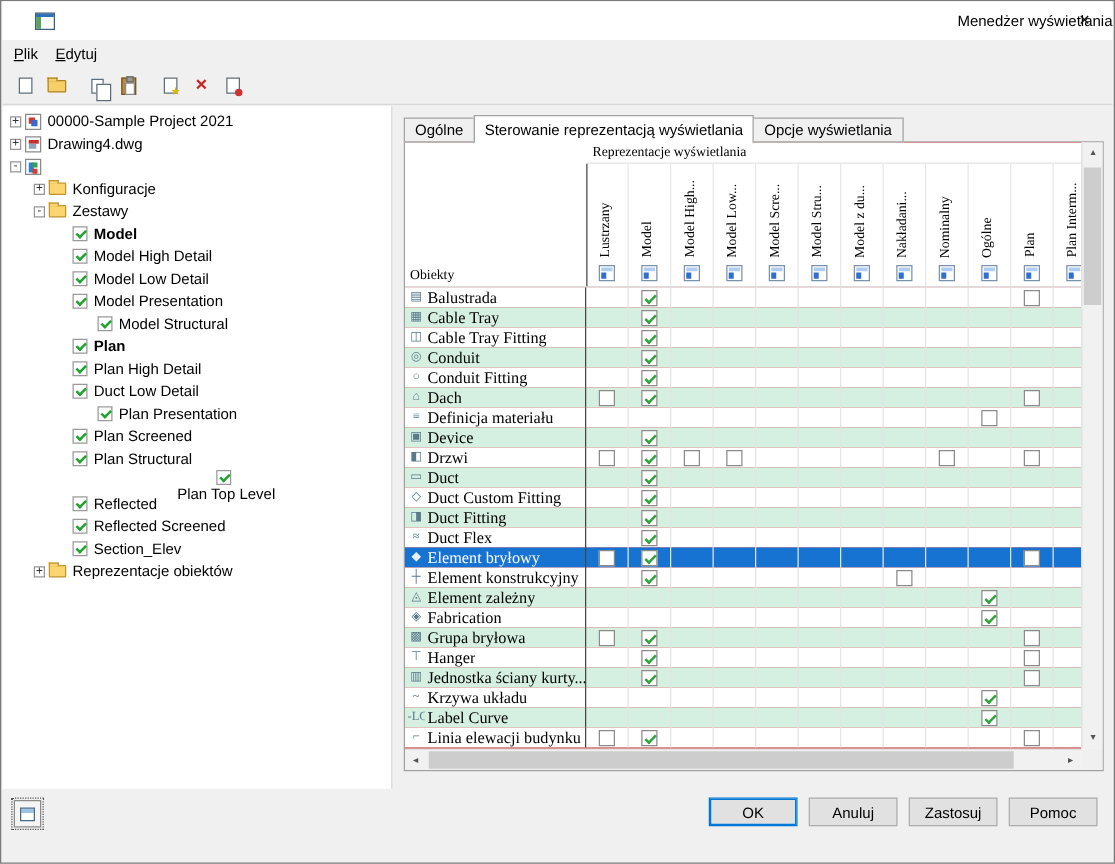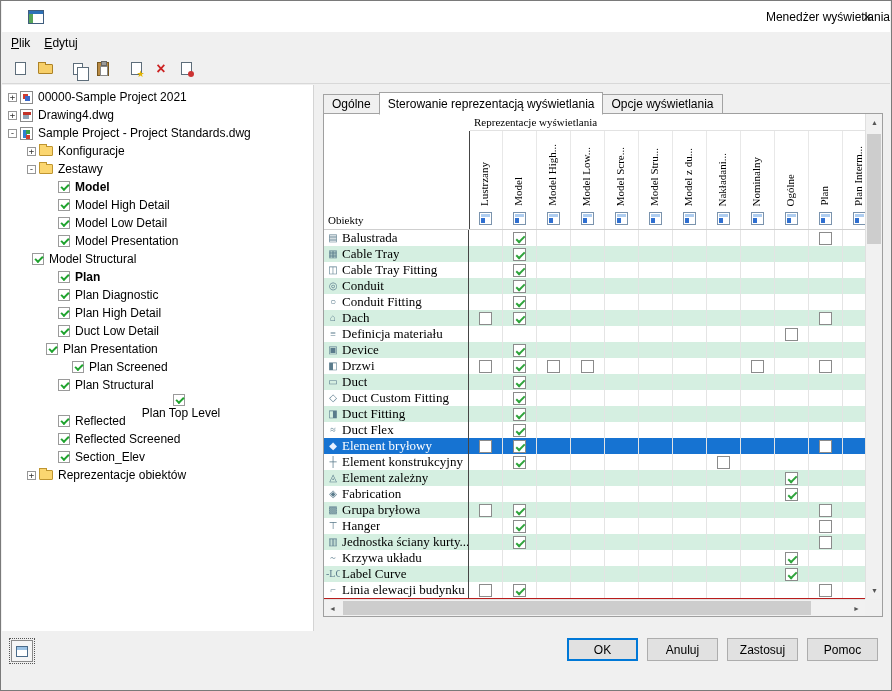--- a/index.html
+++ b/index.html
@@ -156,21 +156,20 @@
         <span class="tlabel">00000-Sample Project 2021</span>
       </div>
       <div class="tree-row" style="padding-left: 6px;">
         <span class="expand">+</span>
         <span class="ticon drawing"></span>
         <span class="tlabel">Drawing4.dwg</span>
       </div>
       <div class="tree-row" style="padding-left: 6px;">
         <span class="expand">-</span>
         <span class="ticon standards-drawing"></span>
-        <span class="tlabel">Sample Project - Project Standards.dwg</span>
       </div>
       <div class="tree-row" style="padding-left: 25px;">
         <span class="expand">+</span>
         <span class="ticon folder"></span>
         <span class="tlabel">Konfiguracje</span>
       </div>
       <div class="tree-row" style="padding-left: 25px;">
         <span class="expand">-</span>
         <span class="ticon folder"></span>
         <span class="tlabel">Zestawy</span>
@@ -188,51 +187,46 @@
       <div class="tree-row" style="padding-left: 44px;">
         <span class="expand-spacer"></span>
         <span class="ticon display-set"></span>
         <span class="tlabel">Model Low Detail</span>
       </div>
       <div class="tree-row" style="padding-left: 44px;">
         <span class="expand-spacer"></span>
         <span class="ticon display-set"></span>
         <span class="tlabel">Model Presentation</span>
       </div>
-      <div class="tree-row" style="padding-left: 18px;">
+      <div class="tree-row" style="padding-left: 64px;">
         <span class="expand-spacer"></span>
         <span class="ticon display-set"></span>
         <span class="tlabel">Model Structural</span>
       </div>
       <div class="tree-row" style="padding-left: 44px;">
         <span class="expand-spacer"></span>
         <span class="ticon display-set"></span>
         <span class="tlabel bold">Plan</span>
       </div>
       <div class="tree-row" style="padding-left: 44px;">
         <span class="expand-spacer"></span>
         <span class="ticon display-set"></span>
-        <span class="tlabel">Plan Diagnostic</span>
-      </div>
-      <div class="tree-row" style="padding-left: 44px;">
-        <span class="expand-spacer"></span>
-        <span class="ticon display-set"></span>
         <span class="tlabel">Plan High Detail</span>
       </div>
       <div class="tree-row" style="padding-left: 44px;">
         <span class="expand-spacer"></span>
         <span class="ticon display-set"></span>
         <span class="tlabel">Duct Low Detail</span>
       </div>
-      <div class="tree-row" style="padding-left: 32px;">
+      <div class="tree-row" style="padding-left: 64px;">
         <span class="expand-spacer"></span>
         <span class="ticon display-set"></span>
         <span class="tlabel">Plan Presentation</span>
       </div>
-      <div class="tree-row" style="padding-left: 44px; margin-left: 14px;">
+      <div class="tree-row" style="padding-left: 44px;">
         <span class="expand-spacer"></span>
         <span class="ticon display-set"></span>
         <span class="tlabel">Plan Screened</span>
       </div>
       <div class="tree-row" style="padding-left: 44px;">
         <span class="expand-spacer"></span>
         <span class="ticon display-set"></span>
         <span class="tlabel">Plan Structural</span>
       </div>
       <div class="tree-row" style="padding-left: 44px; flex-direction: column;">

